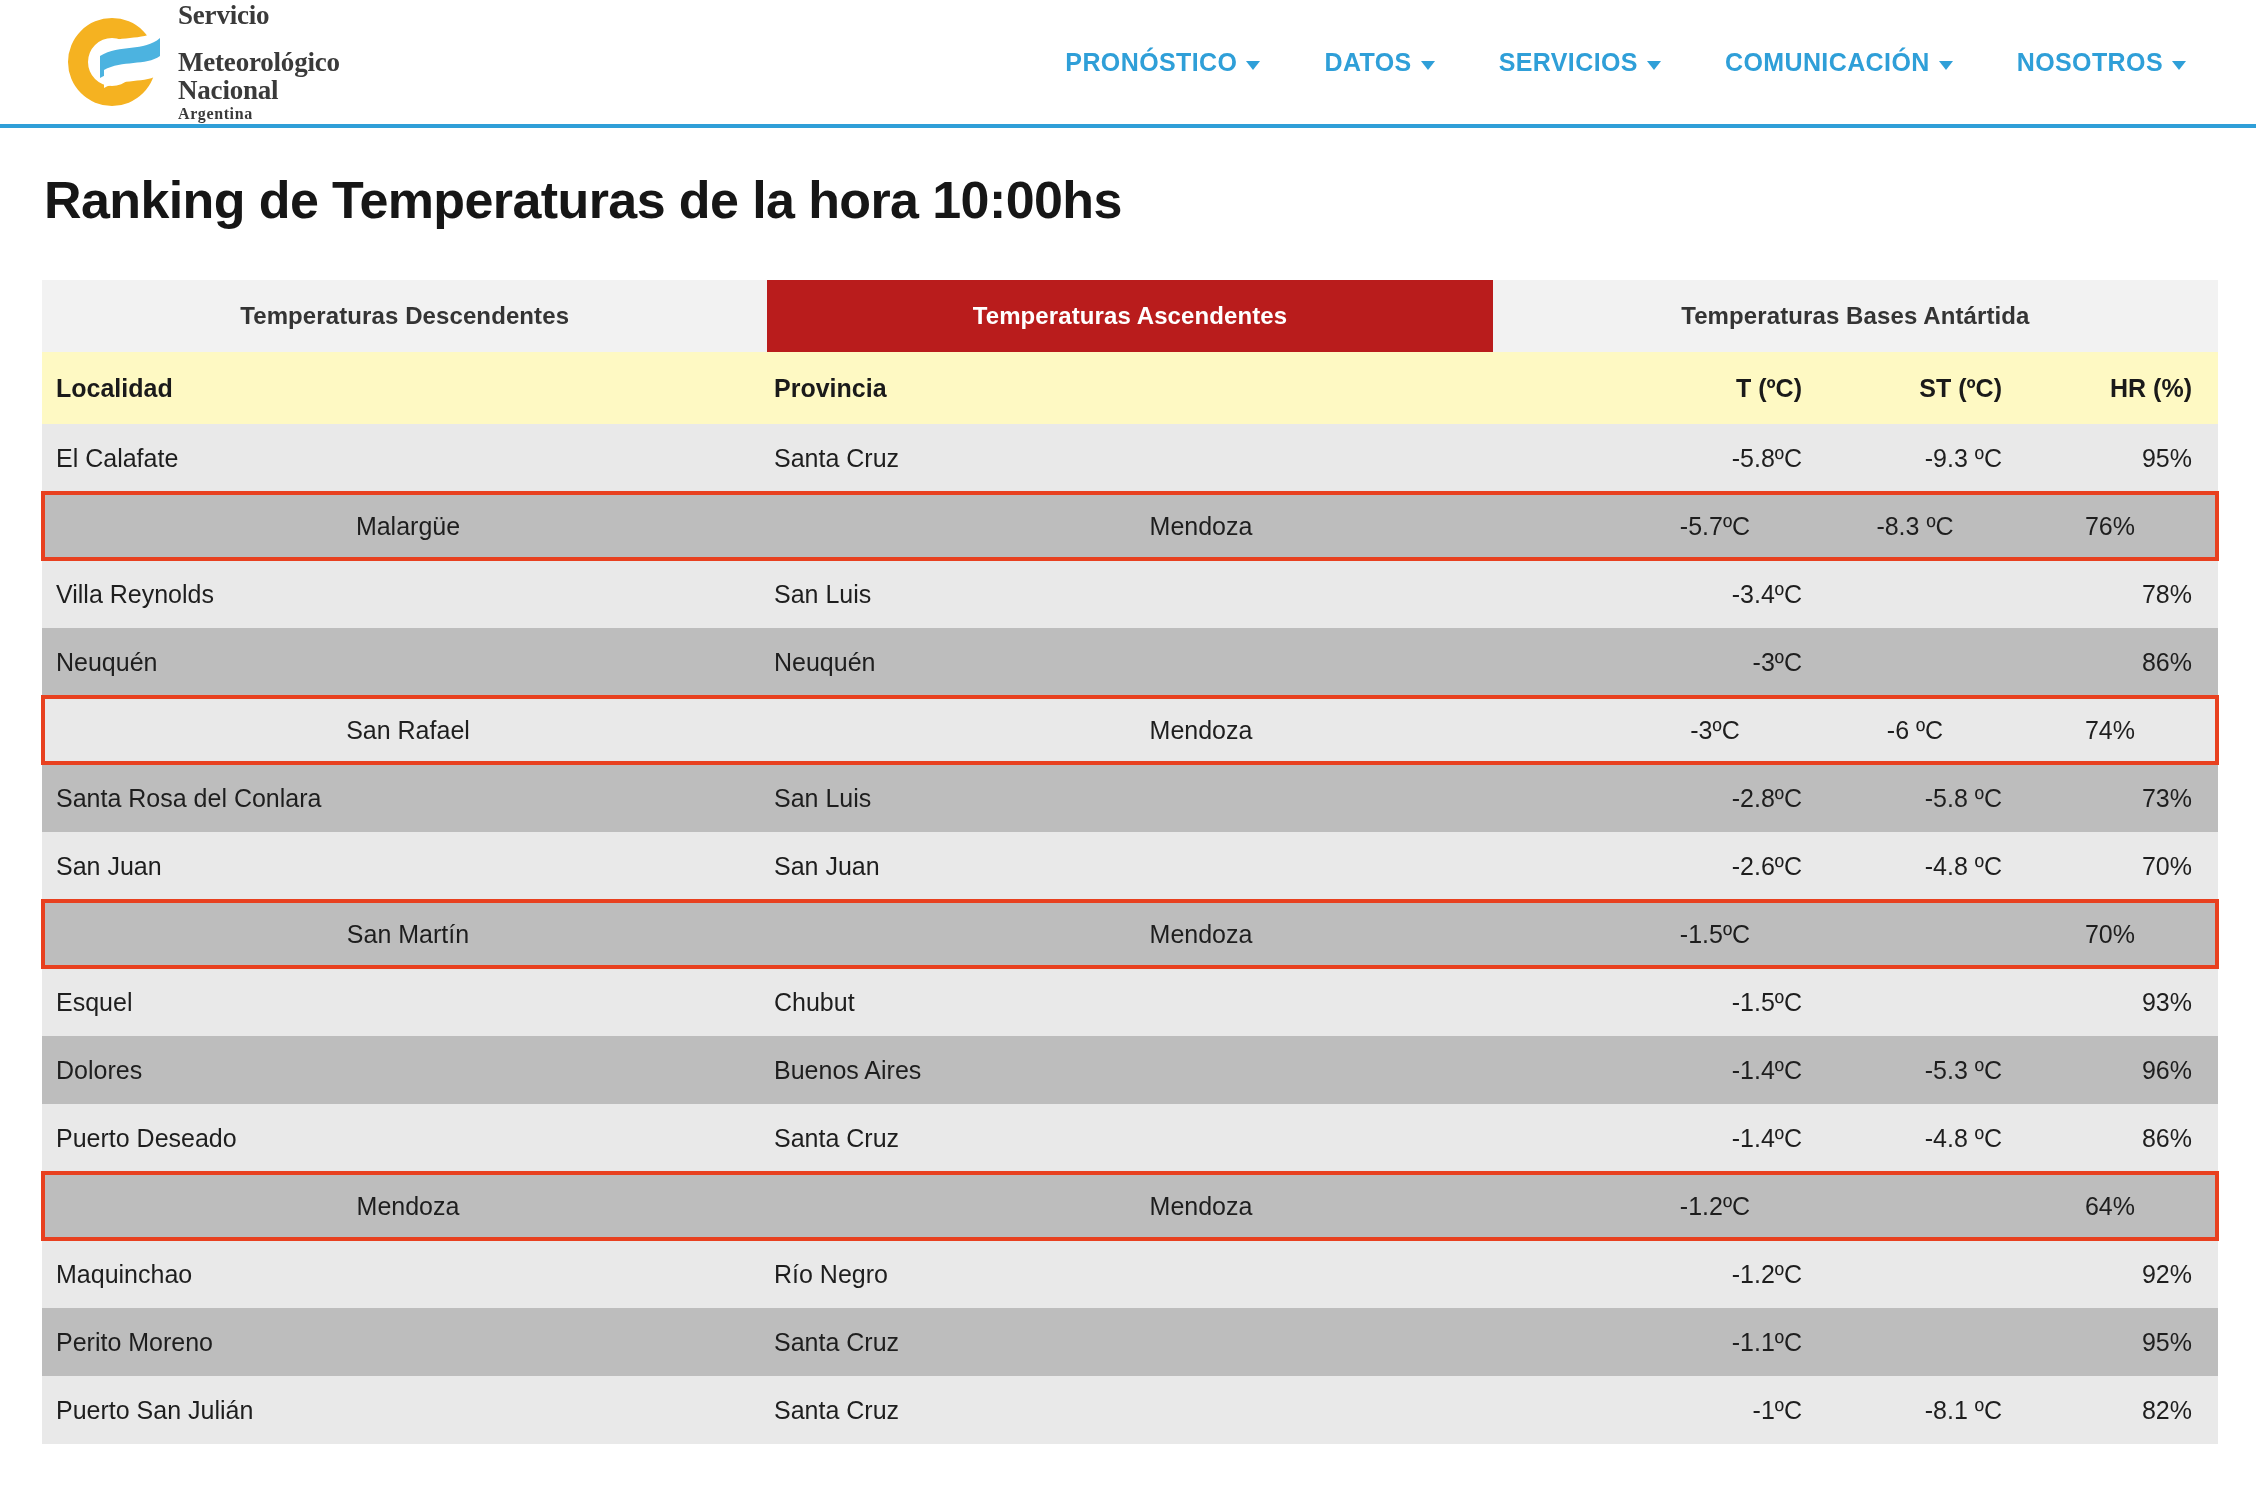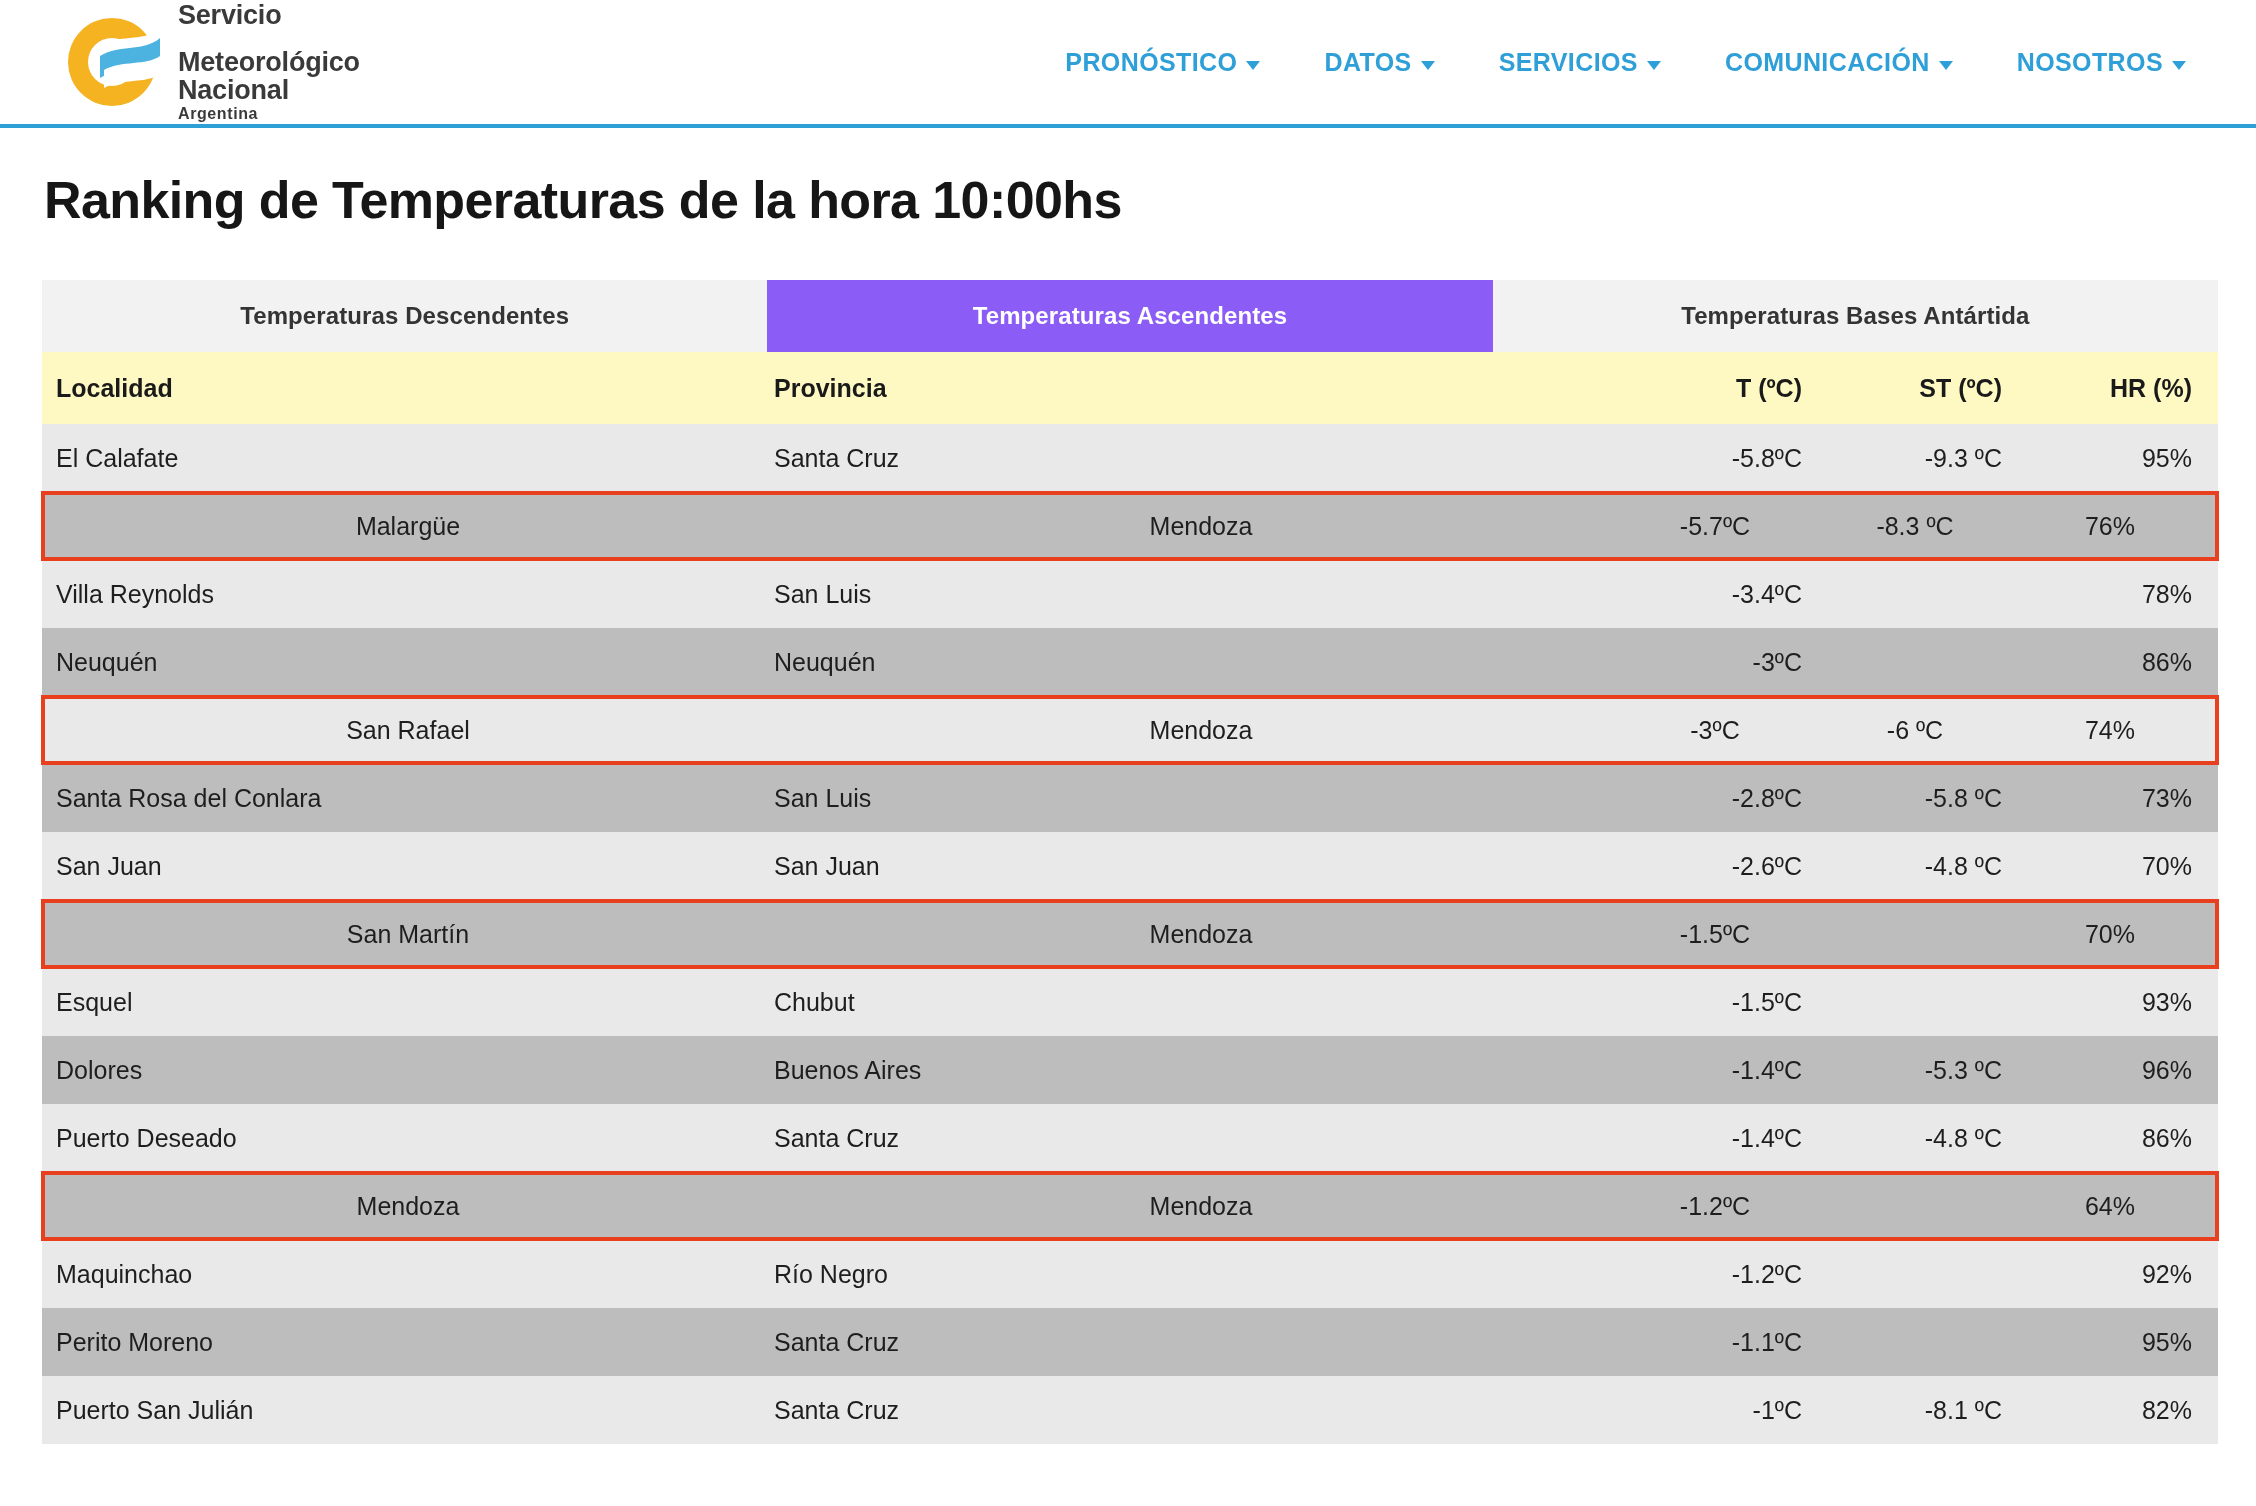--- a/index.html
+++ b/index.html
@@ -24,21 +24,21 @@
     padding: 0 40px;
   }
   .logo-block {
     display: flex;
     align-items: center;
     gap: 14px;
     margin-left: 20px;
   }
   .logo-mark { width: 104px; height: 100px; flex: 0 0 auto; }
   .logo-text {
-    font-family: Liberation Sans, sans-serif;
+    font-family: Liberation Serif, serif;
     line-height: 1.02;
     color: #3a3a3a;
   }
   .logo-text .l1 { font-size: 27px; font-weight: 700; display: block; letter-spacing: -0.2px; }
   .logo-text .l2 { font-size: 27px; font-weight: 700; display: block; letter-spacing: -0.2px; margin-top: 20px; }
   .logo-text .l3 { font-size: 27px; font-weight: 700; display: block; letter-spacing: -0.2px; }
   .logo-text .l4 { font-size: 16px; font-weight: 700; display: block; letter-spacing: 0.6px; margin-top: 2px; }
 
   .main-nav {
     margin-left: auto;
@@ -94,21 +94,21 @@
     align-items: center;
     justify-content: center;
     font-size: 24px;
     font-weight: 700;
     color: #343434;
     background: #f2f2f2;
     cursor: pointer;
     letter-spacing: 0.1px;
   }
   .tab.active {
-    background: #8b5cf6;
+    background: #b91c1c;
     color: #ffffff;
   }
 
   
   .rank-table {
     width: 2176px;
     margin-left: 2px;
     border-collapse: collapse;
     table-layout: fixed;
   }

